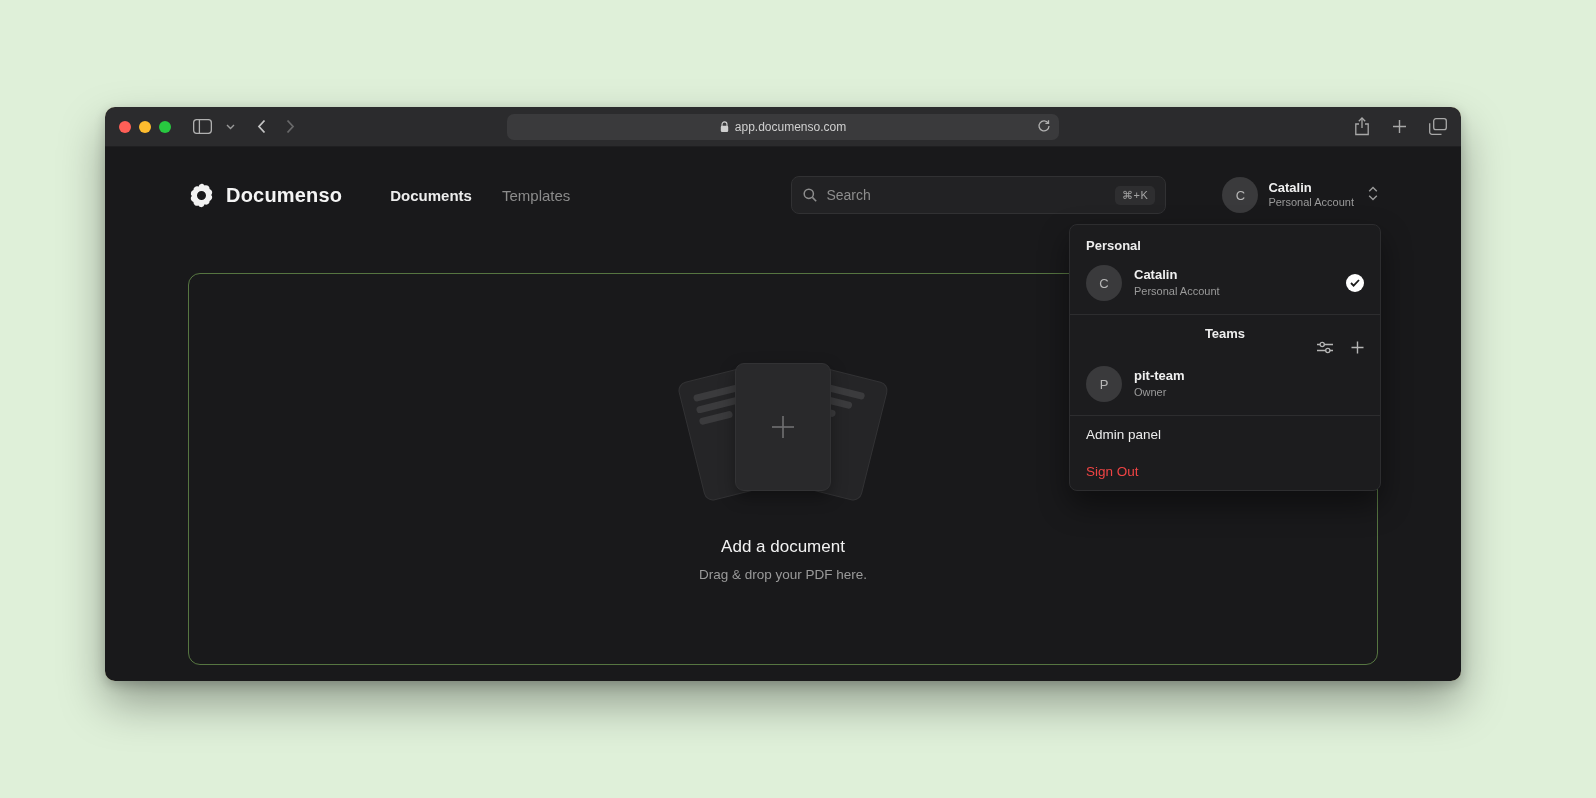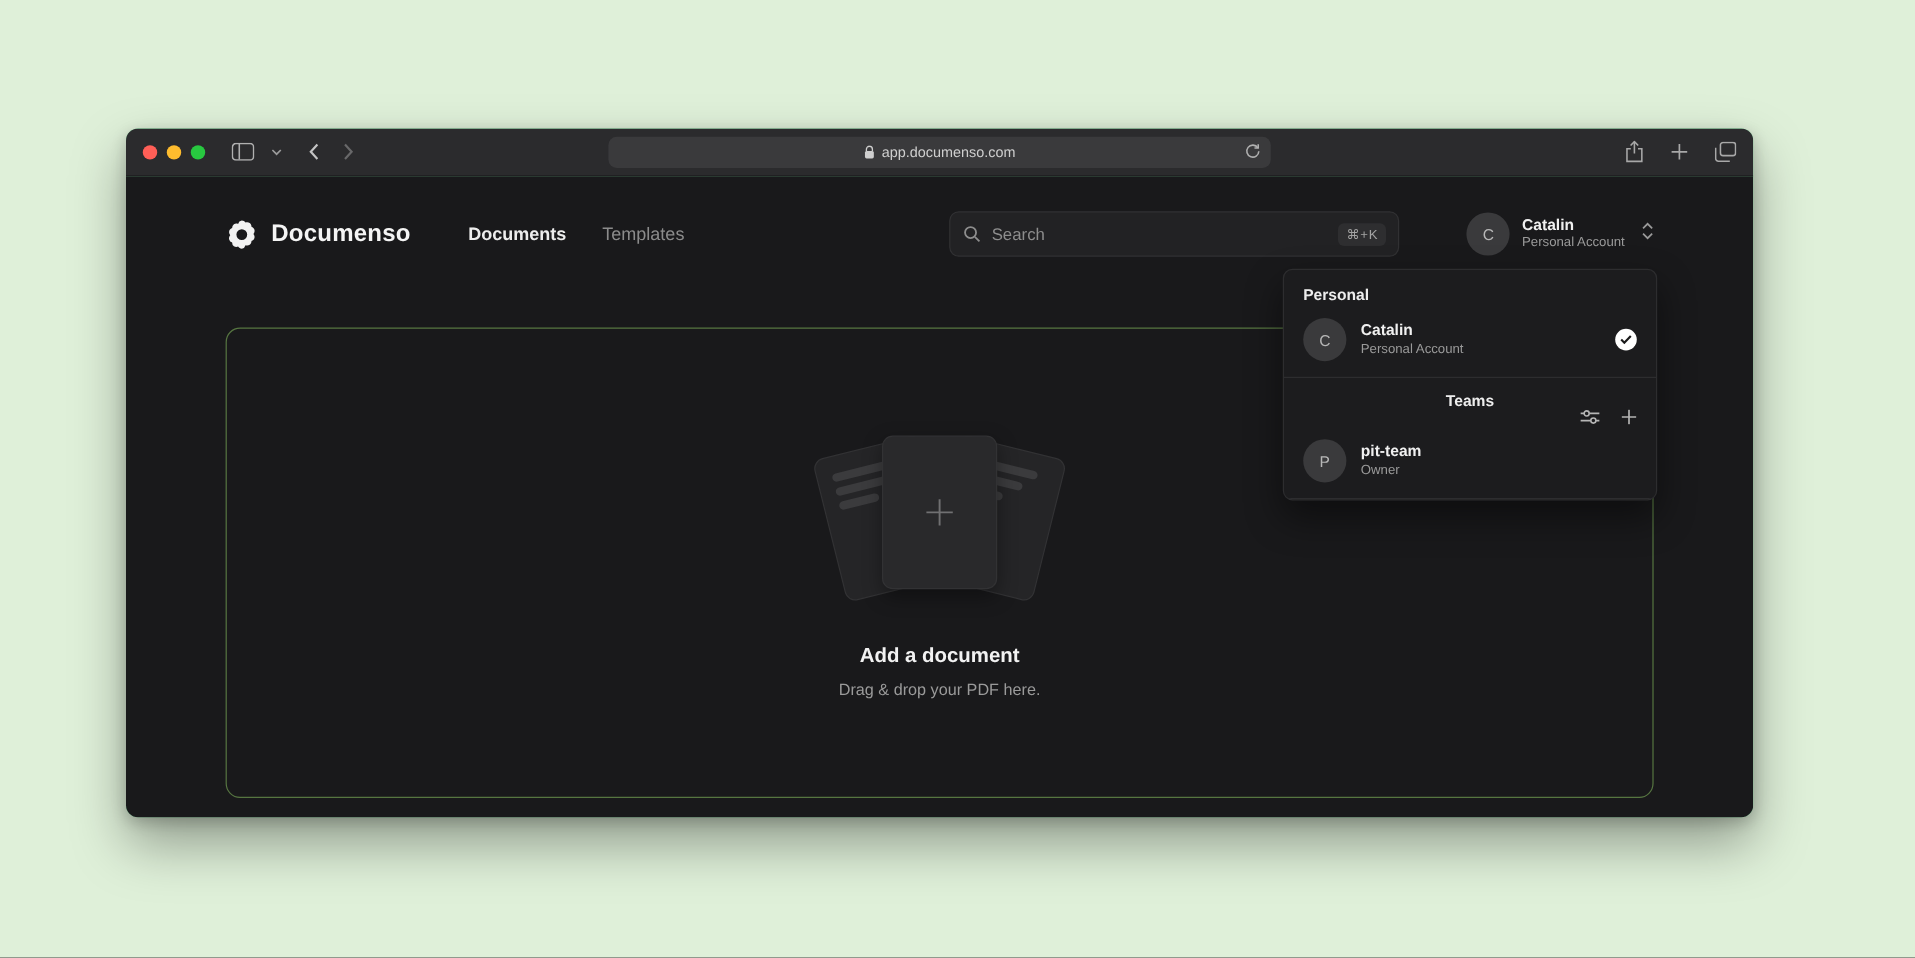--- a/index.html
+++ b/index.html
@@ -8,21 +8,21 @@
     background:#dff0d9;
     font-family:"Liberation Sans", sans-serif;
     position:relative;
     overflow:hidden;
   }
 
   
   .window {
     position:absolute; left:105px; top:107px; width:1356px; height:574px;
     border-radius:10px; overflow:hidden;
-    background:#86efac;
+    background:#fef9c3;
     box-shadow:0 22px 45px rgba(0,0,0,0.35), 0 4px 12px rgba(0,0,0,0.2);
   }
 
   
   .titlebar {
     height:40px; background:#2b2b2d; display:flex; align-items:center;
     padding:0 14px; position:relative; border-bottom:1px solid #1f1f21;
   }
   .traffic { display:flex; gap:8px; align-items:center; }
   .light { width:12px; height:12px; border-radius:50%; display:inline-block; }
@@ -99,21 +99,21 @@
   .doc-card.center {
     left:50%; top:6px; transform:translateX(-50%);
     width:96px; height:128px; background:#29292b; z-index:2;
     display:flex; align-items:center; justify-content:center;
     box-shadow:0 6px 16px rgba(0,0,0,0.35);
   }
   .bar { position:absolute; height:7px; border-radius:3.5px; background:#3b3b3d; left:12px; }
   .bar.b1 { top:14px; width:58px; }
   .bar.b2 { top:26px; width:48px; }
   .bar.b3 { top:38px; width:34px; }
-  .dz-title { margin-top:30px; color:#f2f2f2; font-size:17px; font-weight:700; }
+  .dz-title { margin-top:30px; color:#f2f2f2; font-size:17px; font-weight:400; }
   .dz-sub { margin-top:10px; color:#9a9a9a; font-size:13.5px; }
 
   
   .menu {
     position:absolute; top:77px; right:80px; width:312px;
     background:#1c1c1e; border:1px solid #2d2d2f; border-radius:8px;
     box-shadow:0 14px 30px rgba(0,0,0,0.45); z-index:10;
     color:#ededed; overflow:hidden;
   }
   .menu-section-label { padding:13px 16px 7px 16px; font-size:13px; font-weight:700; color:#ededed; }
@@ -316,16 +316,18 @@
       <div class="menu-account-row">
         <span class="avatar">P</span>
         <span class="menu-account-text">
           <span class="menu-acct-name">pit-team</span>
           <span class="menu-acct-sub">Owner</span>
         </span>
       </div>
 
       <div class="menu-divider"></div>
 
+      <div class="menu-item">Admin panel</div>
+      <div class="menu-item danger">Sign Out</div>
     </div>
 
   </div>
 </div>
 
 </body></html>

